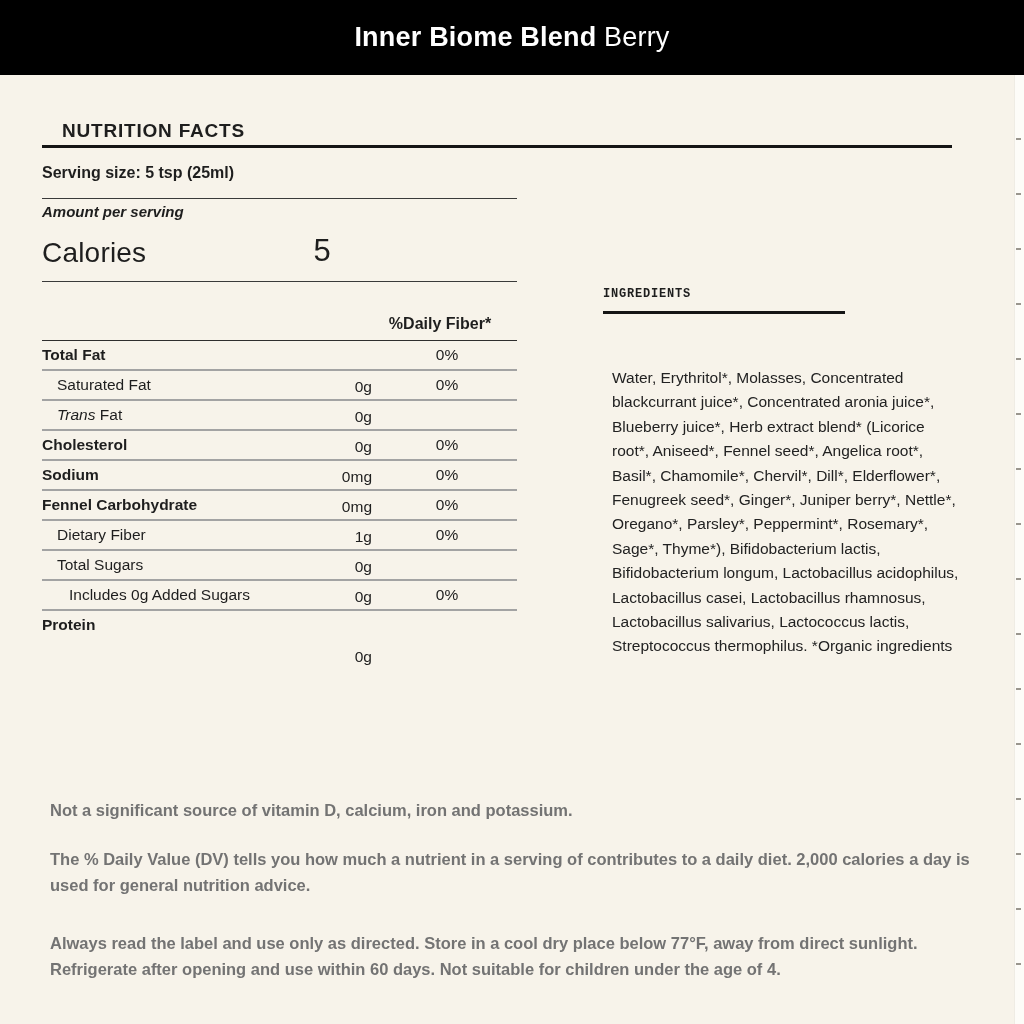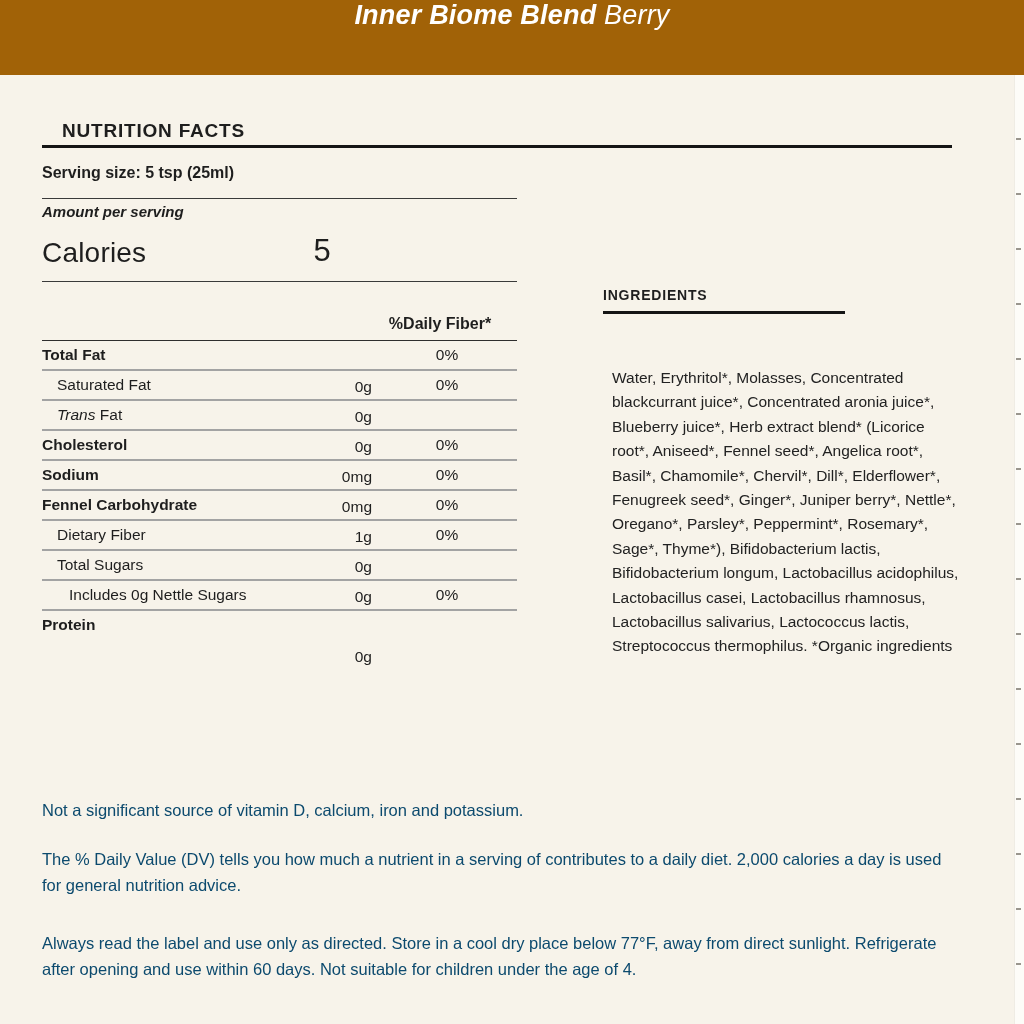--- a/index.html
+++ b/index.html
@@ -6,21 +6,21 @@
   body{
     width:1024px;height:1024px;position:relative;overflow:hidden;
     background:#f7f3ea;
     font-family:"Liberation Sans","DejaVu Sans",sans-serif;
     color:#1e1e1e;
     -webkit-font-smoothing:antialiased;
   }
   
   .header{
     position:absolute;top:0;left:0;width:1024px;height:75px;
-    background:#a16207;display:flex;justify-content:center;font-style:italic;
+    background:#000000;display:flex;align-items:center;justify-content:center;
   }
   .header .title{color:#fff;font-size:27px;letter-spacing:.2px;}
   .header .title .t-bold{font-weight:700;}
   .header .title .t-reg{font-weight:400;}
 
   
   .edge-strip{
     position:absolute;top:75px;right:0;width:9px;height:949px;
     background:#fdfcf8;border-left:1px solid #efece4;
   }
@@ -45,29 +45,29 @@
   .nrow{position:relative;height:28px;line-height:28px;border-bottom:2px solid #a3a3a3;font-size:15.5px;}
   .nrow.last{border-bottom:none;}
   .nlabel{display:inline-block;}
   .nlabel.b{font-weight:700;}
   .nlabel.ind1{padding-left:15px;}
   .nlabel.ind2{padding-left:27px;}
   .namount{position:absolute;left:230px;top:0;width:100px;text-align:right;margin-top:32px;}
   .ndv{position:absolute;left:345px;top:0;width:120px;text-align:center;}
 
   
-  .ing-heading{position:absolute;left:603px;top:287px;font-size:14px;font-weight:700;letter-spacing:.8px;}
+  .ing-heading{position:absolute;left:603px;top:287px;font-size:12px;font-weight:700;letter-spacing:.8px;font-family:Liberation Mono, monospace;}
   .ing-rule{position:absolute;left:603px;top:311px;width:242px;height:3px;background:#151515;}
   .ing-text{
     position:absolute;left:612px;top:366px;width:348px;
     font-size:15.5px;line-height:24.4px;color:#222;
   }
 
   
-  .foot{position:absolute;left:42px;width:920px;font-size:16.5px;line-height:26px;color:#0c4a6e;}
+  .foot{position:absolute;left:50px;width:920px;font-size:16.5px;line-height:26px;color:#737373;font-weight:bold;}
   .foot-1{top:797px;}
   .foot-2{top:846px;}
   .foot-3{top:930px;}
 </style>
 </head>
 <body>
 
 <div class="header">
   <div class="title">
     <span class="t-bold">Inner Biome Blend</span><span class="t-reg"> Berry</span>
@@ -94,21 +94,21 @@
 
 <div class="ntable">
     <div class="nrow"><span class="nlabel ind0 b">Total Fat</span><span class="namount">0g</span><span class="ndv">0%</span></div>
     <div class="nrow"><span class="nlabel ind1">Saturated Fat</span><span class="namount">0g</span><span class="ndv">0%</span></div>
     <div class="nrow"><span class="nlabel ind1"><i>Trans</i> Fat</span><span class="namount">0g</span><span class="ndv"></span></div>
     <div class="nrow"><span class="nlabel ind0 b">Cholesterol</span><span class="namount">0mg</span><span class="ndv">0%</span></div>
     <div class="nrow"><span class="nlabel ind0 b">Sodium</span><span class="namount">0mg</span><span class="ndv">0%</span></div>
     <div class="nrow"><span class="nlabel ind0 b">Fennel Carbohydrate</span><span class="namount">1g</span><span class="ndv">0%</span></div>
     <div class="nrow"><span class="nlabel ind1">Dietary Fiber</span><span class="namount">0g</span><span class="ndv">0%</span></div>
     <div class="nrow"><span class="nlabel ind1">Total Sugars</span><span class="namount">0g</span><span class="ndv"></span></div>
-    <div class="nrow"><span class="nlabel ind2">Includes 0g Nettle Sugars</span><span class="namount"></span><span class="ndv">0%</span></div>
+    <div class="nrow"><span class="nlabel ind2">Includes 0g Added Sugars</span><span class="namount"></span><span class="ndv">0%</span></div>
     <div class="nrow last"><span class="nlabel ind0 b">Protein</span><span class="namount">0g</span><span class="ndv"></span></div>
   </div>
 
 <div class="ing-heading">INGREDIENTS</div>
 <div class="ing-rule"></div>
 <div class="ing-text">Water, Erythritol*, Molasses, Concentrated blackcurrant juice*, Concentrated aronia juice*, Blueberry juice*, Herb extract blend* (Licorice root*, Aniseed*, Fennel seed*, Angelica root*, Basil*, Chamomile*, Chervil*, Dill*, Elderflower*, Fenugreek seed*, Ginger*, Juniper berry*, Nettle*, Oregano*, Parsley*, Peppermint*, Rosemary*, Sage*, Thyme*), Bifidobacterium lactis, Bifidobacterium longum, Lactobacillus acidophilus, Lactobacillus casei, Lactobacillus rhamnosus, Lactobacillus salivarius, Lactococcus lactis, Streptococcus thermophilus. *Organic ingredients</div>
 
 <div class="foot foot-1">Not a significant source of vitamin D, calcium, iron and potassium.</div>
 <div class="foot foot-2">The % Daily Value (DV) tells you how much a nutrient in a serving of contributes to a daily diet. 2,000 calories a day is used for general nutrition advice.</div>
 <div class="foot foot-3">Always read the label and use only as directed. Store in a cool dry place below 77°F, away from direct sunlight. Refrigerate after opening and use within 60 days. Not suitable for children under the age of 4.</div>

